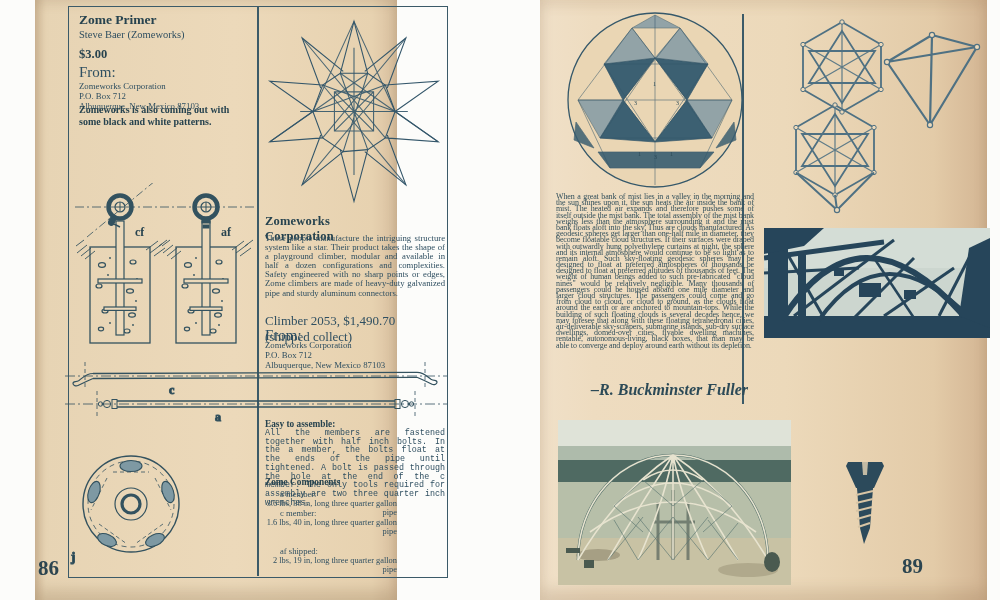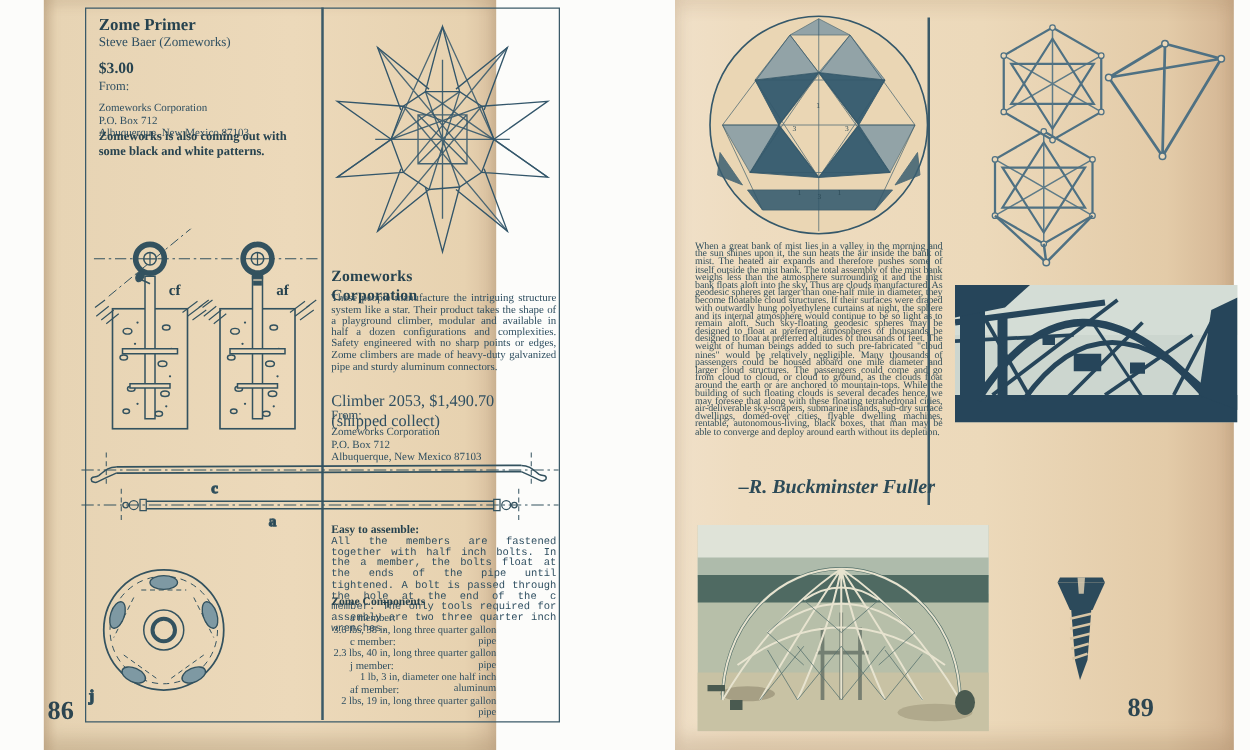--- a/index.html
+++ b/index.html
@@ -12,21 +12,21 @@
     box-shadow:inset 0 -10px 14px rgba(120,90,55,.22), inset 0 6px 8px rgba(120,90,55,.10);}
   .page-right{left:540px;width:447px;
     background:linear-gradient(90deg,#f0e0c8 0,#eedcc0 12%,#ecd9ba 55%,#e3cba8 88%,#d3b593 100%);
     box-shadow:inset 0 -10px 14px rgba(120,90,55,.18), inset 0 8px 10px rgba(140,100,60,.10);}
   .frame{position:absolute;border:1.6px solid #3b5a68;}
   .vrule{position:absolute;width:1.6px;background:#3b5a68;}
   h1,h2,p{margin:0;padding:0;}
   .t-title{font-size:13.5px;font-weight:700;color:#27434f;}
   .t-sub{font-size:10.5px;}
   .t-price{font-size:12.5px;font-weight:700;color:#27434f;}
-  .t-from{font-size:10px;text-align:right;}
+  .t-from{font-size:15px;text-align:right;}
   .t-addr{font-size:8.8px;line-height:10px;}
   .t-note{font-size:10px;font-weight:700;line-height:11.5px;color:#27434f;}
   .t-h2{font-size:12.5px;font-weight:700;color:#27434f;letter-spacing:.2px;}
   .t-body{font-size:8.7px;line-height:9.1px;text-align:justify;}
   .t-line{font-size:13px;}
   .t-bh{font-size:9.3px;font-weight:700;color:#27434f;}
   .t-comp .nm{font-size:8.6px;line-height:9px;padding-left:15px;}
   .t-comp .ds{font-size:8.4px;line-height:9px;text-align:right;}
   .t-quote{font-size:8px;line-height:6.18px;text-align:justify;color:#33505c;
            letter-spacing:-0.1px;}
@@ -164,28 +164,24 @@
 
   <p class="abs t-bh" style="left:230px;top:419px;">Easy to assemble:</p>
   <p class="abs t-body" style="left:230px;top:429px;width:180px;font-size:8.4px;line-height:8.7px;font-family:Liberation Mono, monospace;">All the members are fastened together with half inch bolts. In the a member, the bolts float at the ends of the pipe until tightened. A bolt is passed through the hole at the end of the c member. The only tools required for assembly are two three quarter inch wrenches.</p>
   <p class="abs t-bh" style="left:230px;top:477px;">Zome Components</p>
   <div class="abs t-comp" style="left:230px;top:490px;">
     <p class="nm">a member:</p>
     <p class="ds">3.6 lbs, 38 in, long three quarter gallon pipe</p>
   </div>
   <div class="abs t-comp" style="left:230px;top:509px;">
     <p class="nm">c member:</p>
-    <p class="ds">2.3 lbs, 40 in, long three quarter gallon pipe</p>
-  </div>
-  <div class="abs t-comp" style="left:230px;top:528px;">
-    <p class="nm">j member:</p>
-    <p class="ds">1 lb, 3 in, diameter one half inch aluminum</p>
+    <p class="ds">1.6 lbs, 40 in, long three quarter gallon pipe</p>
   </div>
   <div class="abs t-comp" style="left:230px;top:547px;">
-    <p class="nm">af member:</p>
+    <p class="nm">af shipped:</p>
     <p class="ds">2 lbs, 19 in, long three quarter gallon pipe</p>
   </div>
 
   <p class="abs pgnum" style="left:3px;top:556px;">86</p>
 </div>
 
 <div class="page page-right">
   <div class="vrule" style="left:202px;top:14px;height:390px;width:2px;"></div>
 
   <div class="abs" style="left:22px;top:6px;">

